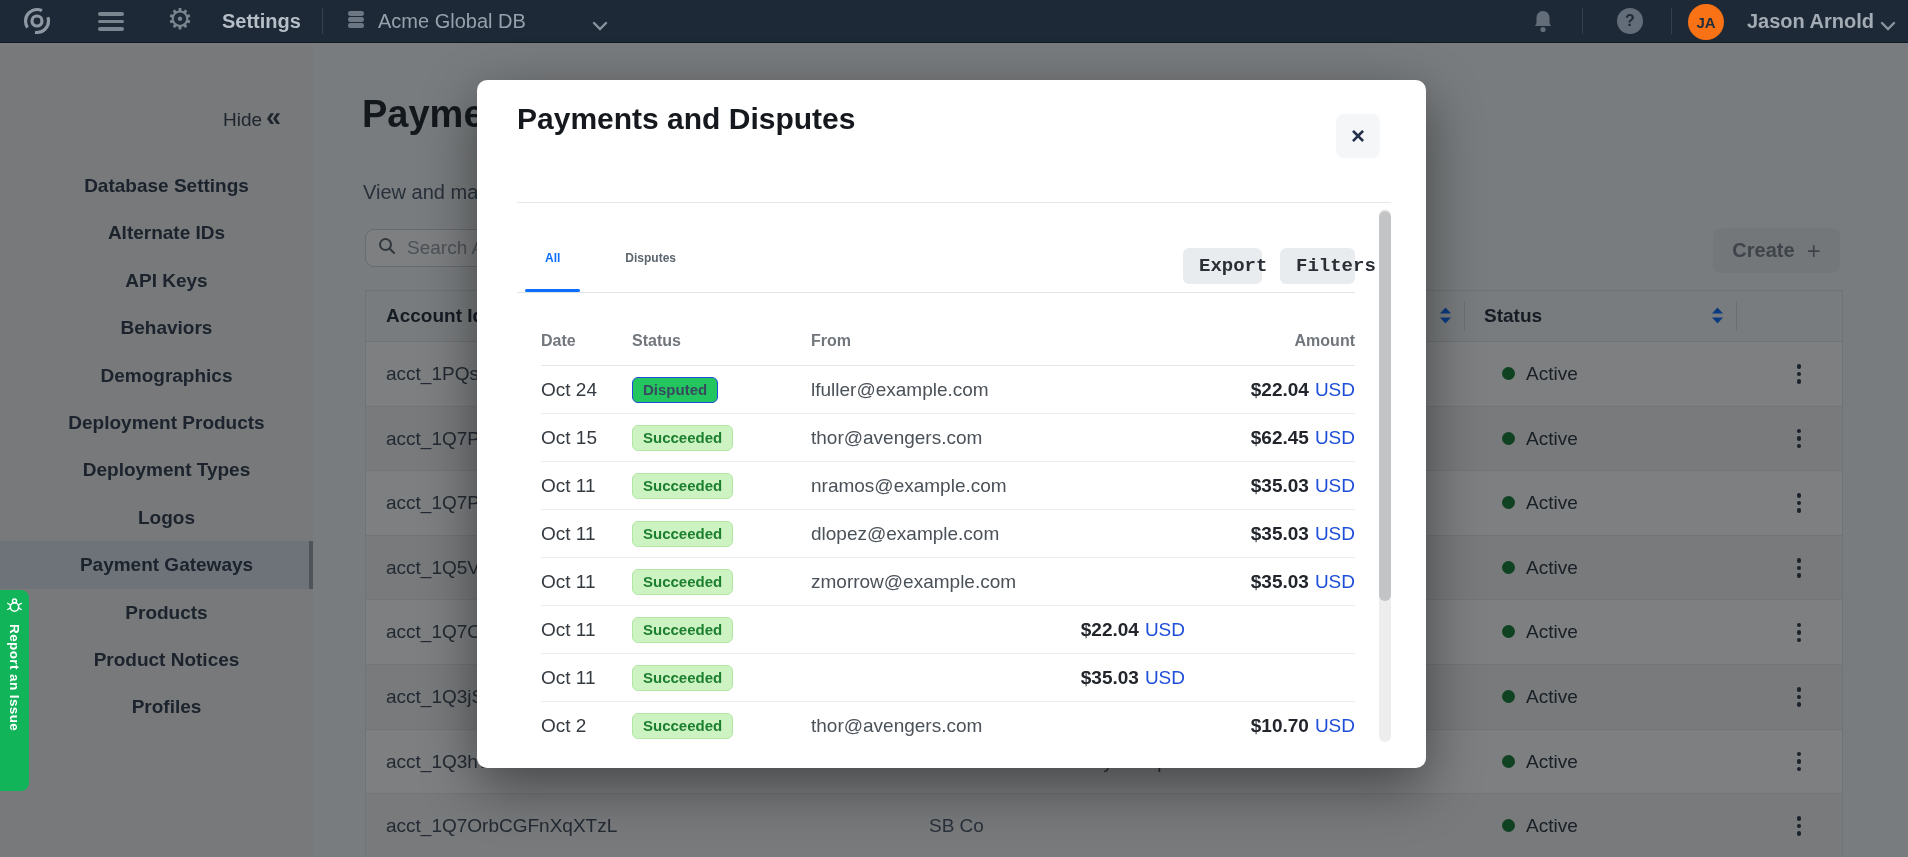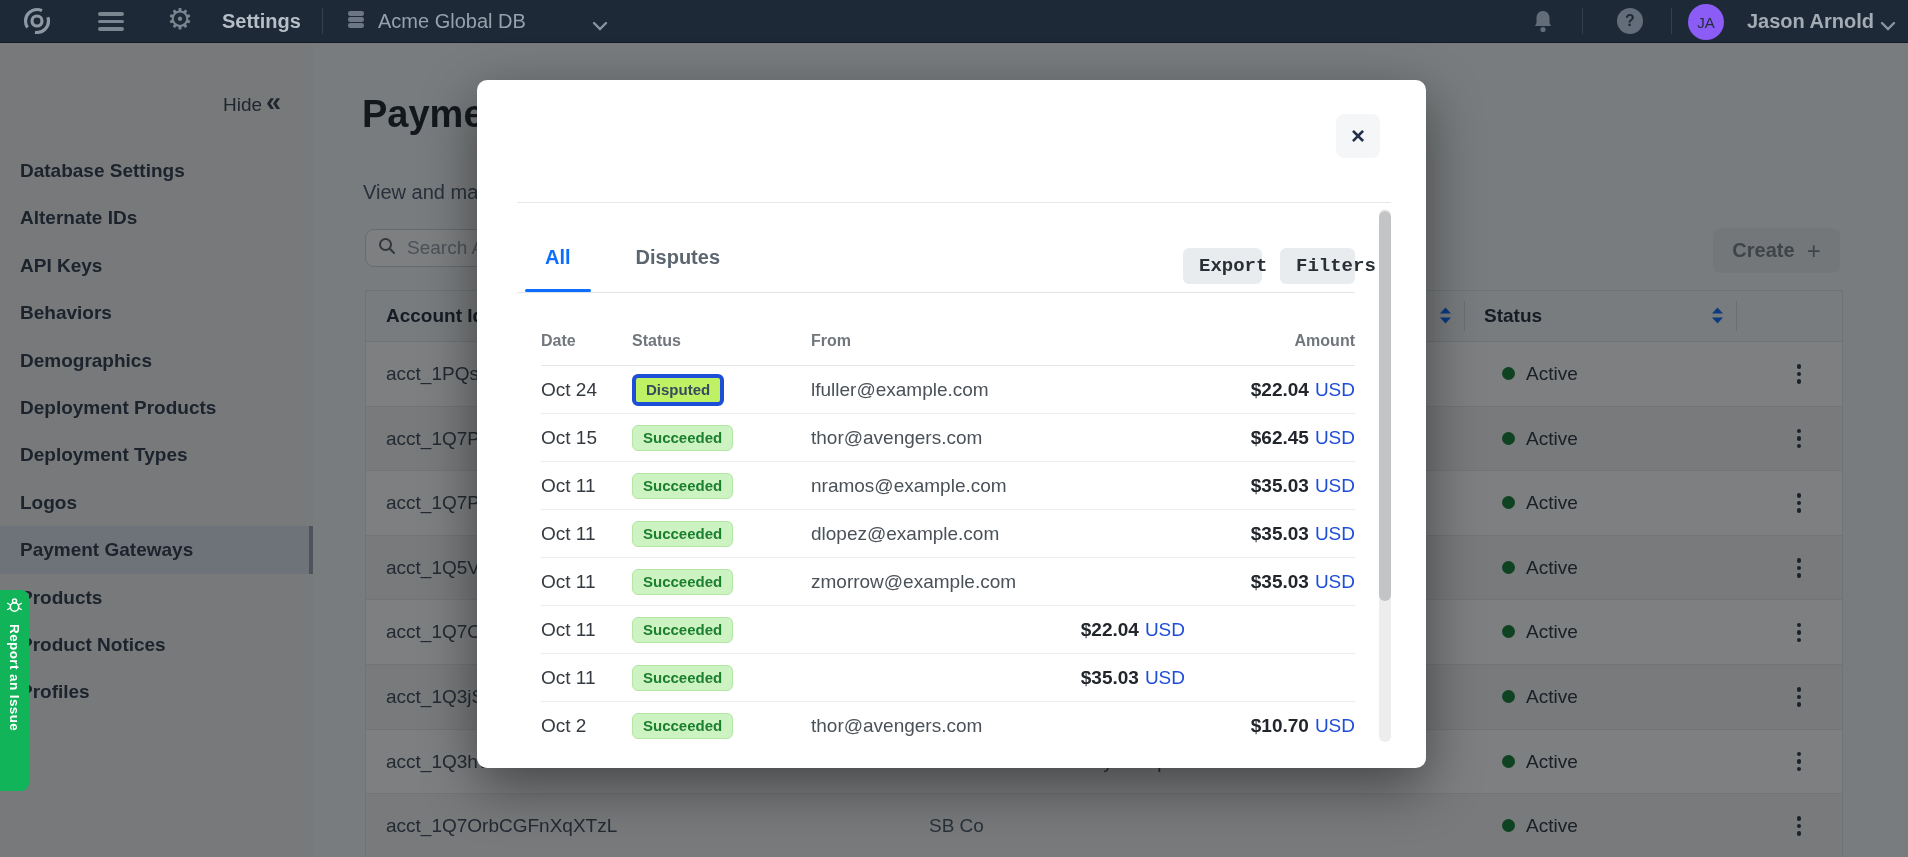--- a/index.html
+++ b/index.html
@@ -16,26 +16,26 @@
   .burger{left:98px;top:12px;display:flex;flex-direction:column;gap:4px;cursor:pointer;}
   .burger span{width:26px;height:3.5px;background:#7b8590;border-radius:2px;}
   .gear{left:167px;top:-2px;font-size:29px;color:#7b8590;line-height:43px;cursor:pointer;}
   .tb-settings{left:222px;top:0;line-height:43px;font-size:20px;font-weight:700;color:#b6bec7;text-align:right;}
   .tb-divider{width:1px;height:26px;background:#35404c;top:8px;}
   .db-icon{left:348px;top:11px;display:flex;flex-direction:column;gap:1.5px;}
   .db-icon span{width:16px;height:4.6px;background:#6c7783;border-radius:2.3px;}
   .tb-dbname{left:378px;top:0;line-height:43px;font-size:20px;color:#97a1ac;font-weight:400;}
   .help-circle{left:1617px;top:8px;width:26px;height:26px;border-radius:50%;background:#626d79;
     color:#1d2936;font-weight:700;font-size:16px;display:flex;align-items:center;justify-content:center;cursor:pointer;}
-  .avatar{left:1688px;top:4px;width:36px;height:36px;border-radius:50%;background:#8b5cf6;
-    color:#222e3c;font-weight:400;font-size:15px;display:flex;align-items:center;justify-content:center;}
+  .avatar{left:1688px;top:4px;width:36px;height:36px;border-radius:50%;background:#f97316;
+    color:#222e3c;font-weight:700;font-size:15px;display:flex;align-items:center;justify-content:center;}
   .tb-user{left:1747px;top:0;line-height:43px;font-size:20px;font-weight:600;color:#a3abb4;}
 
   
-  .sidebar{position:absolute;top:30px;left:0;width:313px;bottom:0;background:#f2f3f5;}
+  .sidebar{position:absolute;top:45px;left:0;width:313px;bottom:0;background:#f2f3f5;text-align:center;}
   .hide-label{position:absolute;left:223px;top:64px;font-size:19px;color:#39434f;cursor:pointer;}
   .collapse-icon{position:absolute;left:266px;top:57px;font-size:27px;font-weight:700;color:#39434f;cursor:pointer;}
   .side-nav{position:absolute;top:117px;left:0;width:100%;}
   .side-item{height:47.4px;line-height:47.4px;padding-left:20px;font-size:19px;font-weight:600;
     color:#313d4f;cursor:pointer;position:relative;white-space:nowrap;}
   .side-item.selected{background:#dfe6f0;}
   .side-item.selected::after{content:"";position:absolute;right:0;top:0;bottom:0;width:4px;background:#99a5b3;}
 
   
   .report-tab{position:absolute;left:0;top:590px;width:29px;height:201px;background:#12b45a;
@@ -87,21 +87,21 @@
   
   .modal{position:absolute;left:477px;top:80px;width:949px;height:688px;background:#fff;border-radius:10px;
     box-shadow:0 18px 55px rgba(0,0,0,0.45);z-index:100;}
   .modal-title{position:absolute;left:40px;top:22px;font-size:30px;font-weight:600;color:#15181d;}
   .modal-close{position:absolute;left:859px;top:34px;width:44px;height:44px;background:#f4f6f8;border:none;
     border-radius:8px;color:#223049;font-size:24px;font-weight:700;cursor:pointer;
     display:flex;align-items:center;justify-content:center;line-height:1;font-family:inherit;}
   .modal-body{position:absolute;left:40px;top:122px;width:874px;height:547px;border-top:1px solid #e6e8eb;box-sizing:border-box;}
   .tabs-row{position:absolute;top:0;left:0;width:838px;height:90px;border-bottom:1px solid #e0e3e7;
     box-sizing:border-box;display:flex;align-items:stretch;padding:20px 0 0 8px;}
-  .tab{display:flex;align-items:center;padding:0 20px;font-size:20px;font-weight:600;color:#5c6670;
+  .tab{display:flex;align-items:center;padding:0 20px;font-size:12px;font-weight:600;color:#5c6670;
     position:relative;cursor:pointer;margin-right:25px;}
   .tab.active{color:#0d6efd;}
   .tab.active::after{content:"";position:absolute;left:0;right:0;bottom:0;height:3px;background:#0d6efd;border-radius:2px;}
   .mb-btn{position:absolute;top:45px;height:36px;background:#e9ecef;border:none;border-radius:6px;
     font-size:19px;font-weight:700;color:#2a2f36;cursor:pointer;padding:0 16px;font-family:Liberation Mono, monospace;}
   .btn-export{left:666px;width:79px;}
   .btn-filters{left:763px;width:75px;}
   .m-grid{display:grid;grid-template-columns:91px 179px 1fr 170px;align-items:center;}
   .m-thead{position:absolute;top:114px;left:24px;width:814px;height:49px;border-bottom:1px solid #e3e5e8;
     box-sizing:border-box;font-size:16px;font-weight:600;color:#71767d;}
@@ -109,21 +109,21 @@
   .m-rows{position:absolute;top:163px;left:24px;width:814px;}
   .m-row{height:48px;border-bottom:1px solid #ececec;box-sizing:border-box;}
   .m-row:last-child{border-bottom:none;}
   .m-date{font-size:19px;color:#343a41;}
   .m-from{font-size:19px;color:#4a5158;}
   .m-amount{text-align:right;font-size:19px;white-space:nowrap;}
   .amt-val{font-weight:700;color:#22262c;}
   .amt-cur{color:#1d4ed8;margin-left:6px;}
   .badge{display:inline-block;justify-self:start;padding:3px 10px 4px;border-radius:6px;font-size:15px;font-weight:700;}
   .badge-succeeded{background:#cdf3c3;color:#1b7f2e;border:1px solid #b2e6a3;}
-  .badge-disputed{background:#bef264;color:#374a5e;border:4px solid #1d4ed8;text-align:right;}
+  .badge-disputed{background:#22c55e;color:#374a5e;border:1px solid #1d4ed8;text-align:right;}
   .m-scrollbar{position:absolute;right:0;top:6px;width:12px;height:533px;background:#ededee;border-radius:6px;}
   .m-scroll-thumb{position:absolute;left:0;top:2px;width:12px;height:390px;background:#c3c4c6;border-radius:6px;cursor:pointer;}
 </style>
 </head>
 <body>
 
 <div class="topbar">
   <span class="tb-abs" style="left:22px;top:6px;">
     <svg width="30" height="30" viewBox="0 0 30 30">
       <circle cx="15" cy="15" r="11.5" fill="none" stroke="#8e98a2" stroke-width="3.2" stroke-dasharray="30 9" stroke-dashoffset="10"></circle>
@@ -327,20 +327,21 @@
       <line x1="4.4" y1="8" x2="1.2" y2="6" stroke="#fff" stroke-width="1.3"></line>
       <line x1="4.4" y1="11" x2="1.2" y2="12.8" stroke="#fff" stroke-width="1.3"></line>
       <line x1="12.6" y1="8" x2="15.8" y2="6" stroke="#fff" stroke-width="1.3"></line>
       <line x1="12.6" y1="11" x2="15.8" y2="12.8" stroke="#fff" stroke-width="1.3"></line>
     </svg>
   </span>
   <span class="rpt-text">Report an Issue</span>
 </div>
 
 <div class="modal">
+  <div class="modal-title">Payments and Disputes</div>
   <button class="modal-close">×</button>
 
   <div class="modal-body">
     <div class="tabs-row" id="modal-tabs">
         <span class="tab active">All</span>
         <span class="tab">Disputes</span>
       </div>
 
     <button class="mb-btn btn-export">Export</button>
     <button class="mb-btn btn-filters">Filters</button>

